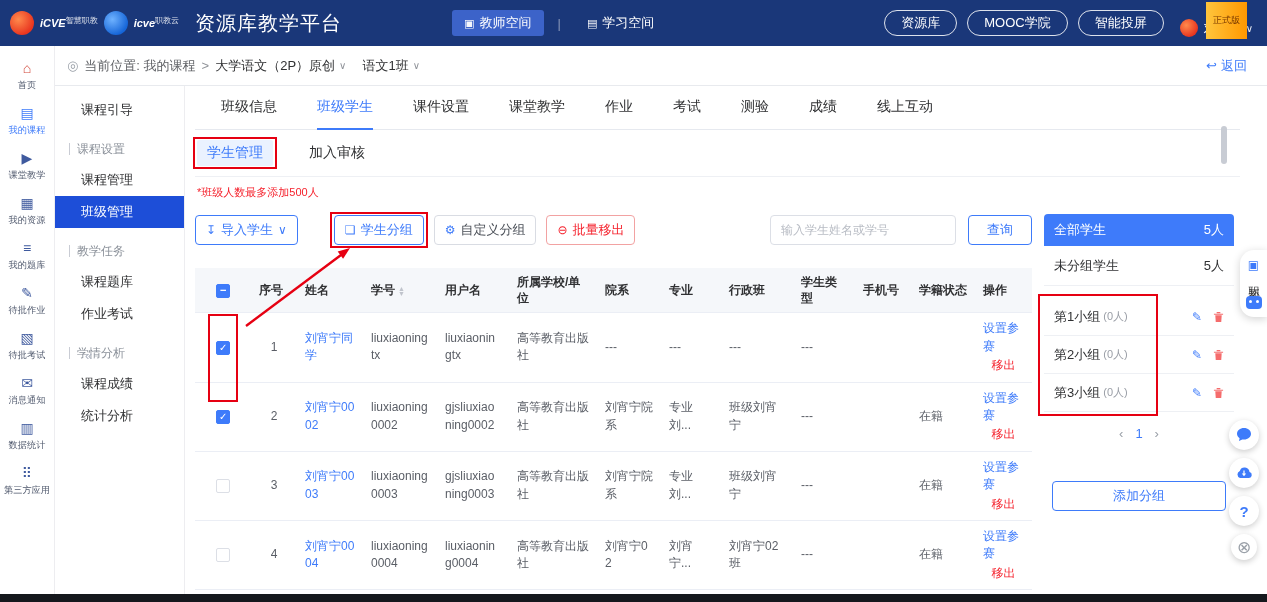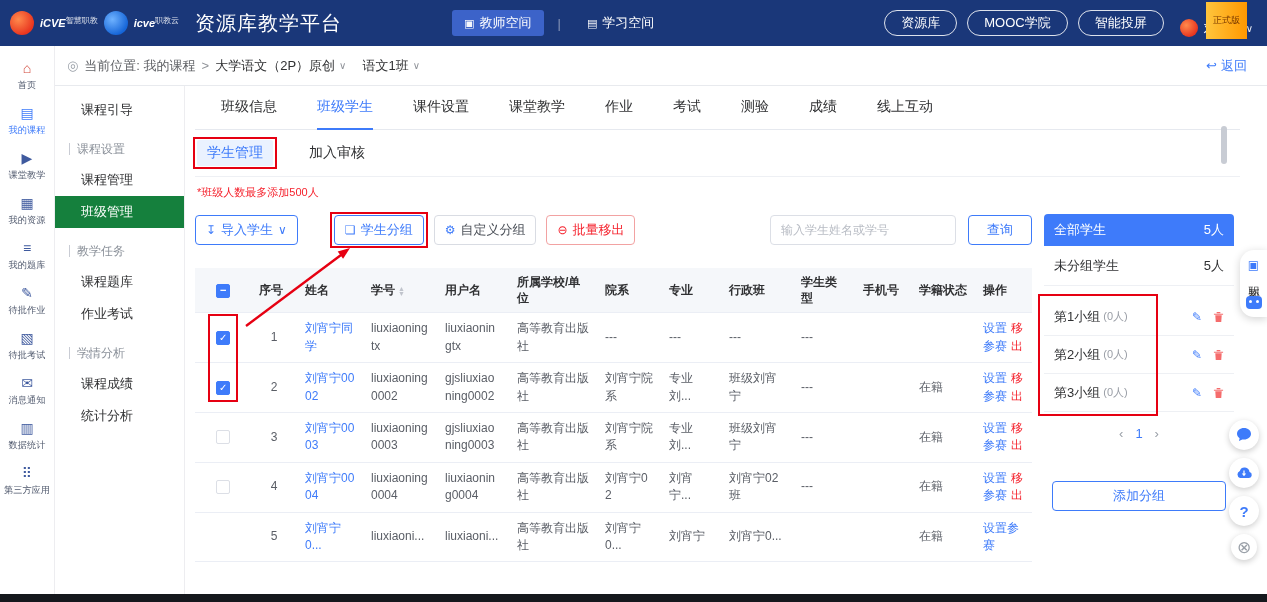--- a/index.html
+++ b/index.html
@@ -43,21 +43,21 @@
   .rail{position:absolute;left:0;top:46px;width:55px;height:548px;background:#fff;border-right:1px solid #ededf0;display:flex;flex-direction:column;align-items:center;padding-top:8px;z-index:10;}
   .rail-item{width:100%;display:flex;flex-direction:column;align-items:center;gap:3px;padding:7px 0;cursor:pointer;color:#515a6e;}
   .rail-item .ri{font-size:14px;line-height:1;color:#3f5a9e;}
   .rail-item .ri.red{color:#d2483a;}
   .rail-item .rl{font-size:10px;white-space:nowrap;transform:scale(.92);}
   .rail-item.active,.rail-item.active .ri{color:#3e7bfa;}
 
   
   .sidebar{position:absolute;left:55px;top:86px;width:130px;height:508px;background:#fff;border-right:1px solid #ededf0;padding-top:8px;z-index:10;}
   .side-item{height:32px;display:flex;align-items:center;padding-left:26px;font-size:13px;color:#303133;cursor:pointer;}
-  .side-item.active{background:#15803d;color:#fff;}
+  .side-item.active{background:#1d4ed8;color:#fff;}
   .side-section{height:30px;margin-top:8px;display:flex;align-items:center;padding-left:14px;font-size:12px;color:#8a9099;gap:7px;}
   .side-section::before{content:"";width:1px;height:12px;background:#c9ccd4;}
   .side-collapse{position:absolute;left:30px;top:262px;color:#aeb4c0;font-size:13px;cursor:pointer;}
 
   
   .main{position:absolute;left:185px;top:86px;width:1055px;height:508px;background:#fff;padding-left:10px;z-index:5;}
   .tabs{display:flex;gap:40px;padding:12px 0 0 26px;border-bottom:1px solid #e6e9ef;font-size:14px;}
   .tab{padding-bottom:12px;cursor:pointer;color:#303133;white-space:nowrap;}
   .tab.active{color:#3e7bfa;border-bottom:2px solid #3e7bfa;margin-bottom:-1px;}
   .subtabs{display:flex;align-items:center;gap:26px;margin-top:10px;padding:0 0 10px 2px;border-bottom:1px solid #eef0f4;font-size:14px;}
@@ -80,21 +80,21 @@
   .search-input::placeholder{color:#b8bcc4;}
   .btn.query{margin-left:12px;width:64px;justify-content:center;}
 
   
   .stu-table{width:837px;table-layout:fixed;border-collapse:collapse;margin-top:22px;font-size:12px;color:#5a5e66;}
   .stu-table th{background:#f5f7fa;font-weight:bold;color:#303133;text-align:left;padding:6px 8px;border-bottom:1px solid #ebeef5;vertical-align:middle;line-height:1.35;word-break:break-all;}
   .stu-table td{padding:7px 8px;border-bottom:1px solid #ebeef5;vertical-align:middle;word-break:break-all;line-height:1.45;}
   .stu-table th.c,.stu-table td.c{text-align:center;padding-left:3px;padding-right:3px;}
   .link{color:#3e7bfa;cursor:pointer;}
   .removelink{color:#f5222d;cursor:pointer;}
-  .ops{display:flex;flex-direction:row;gap:2px;align-items:flex-end;}
+  .ops{display:flex;flex-direction:column;gap:2px;align-items:center;}
   .cbx{display:inline-block;width:14px;height:14px;border:1px solid #dcdfe6;border-radius:2px;background:#fff;vertical-align:middle;cursor:pointer;position:relative;}
   .cbx.checked{background:#3e7bfa;border-color:#3e7bfa;}
   .cbx.checked::after{content:"✓";position:absolute;left:2px;top:-1px;color:#fff;font-size:10px;}
   .cbx.ind{background:#3e7bfa;border-color:#3e7bfa;}
   .cbx.ind::after{content:"−";position:absolute;left:3px;top:-2px;color:#fff;font-size:11px;font-weight:bold;}
   .sorter{display:inline-flex;flex-direction:column;vertical-align:middle;margin-left:3px;cursor:pointer;}
   .sorter span{font-size:7px;line-height:5px;color:#c0c4cc;}
 
   
   .gpanel{width:190px;margin-left:12px;flex:0 0 auto;}

